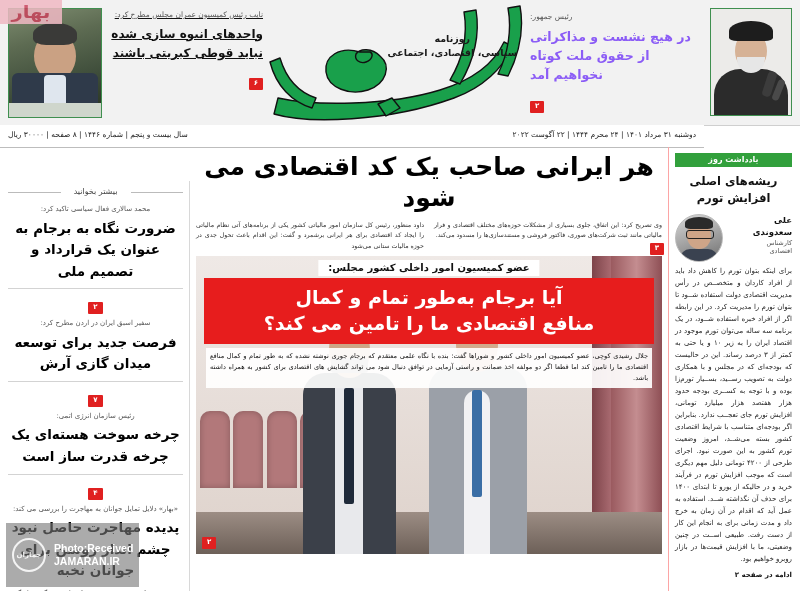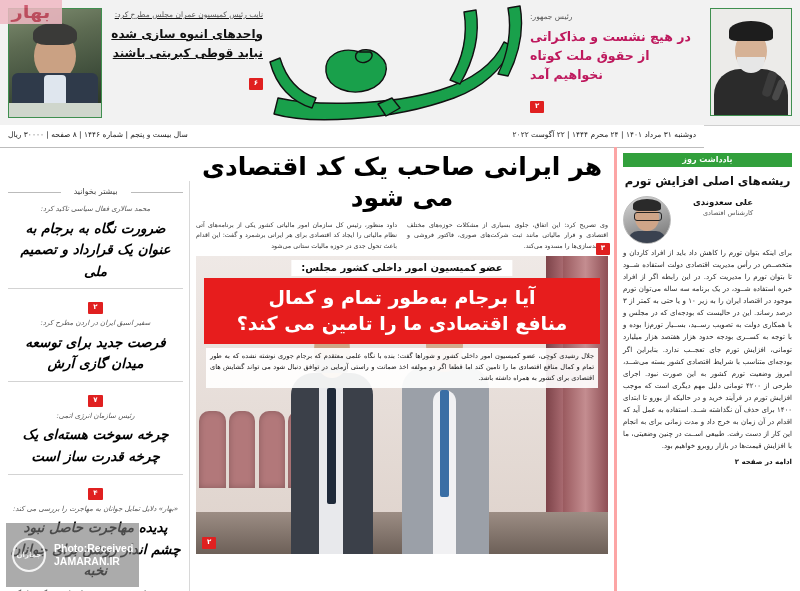--- a/index.html
+++ b/index.html
@@ -47,21 +47,21 @@
     position:absolute;right:8px;top:8px;width:262px;height:110px;
     display:flex;flex-direction:row;align-items:flex-start;gap:8px;
   }
   .tr-photo{
     width:80px;height:106px;border:1.5px solid #3f8f4f;
     background:linear-gradient(170deg,#e9e9ec 0%,#cfcfd4 35%,#8d8d93 60%,#55555b 100%);
     position:relative;overflow:hidden;flex:0 0 auto;
   }
   .tr-text{flex:1;text-align:left;padding-top:4px;}
   .kicker{font-size:7.5px;color:#555;margin-bottom:4px;line-height:1.4;}
-  .tr-head{font-size:12.5px;font-weight:bold;line-height:1.55;color:#be185d;}
+  .tr-head{font-size:12.5px;font-weight:bold;line-height:1.55;color:#8b5cf6;}
   .pagebadge{
     display:inline-block;background:#e02020;color:#fff;
     font-size:7px;font-weight:bold;
     padding:2px 5px 3px;border-radius:1px;line-height:1;
   }
 
   
   .top-left{
     position:absolute;left:8px;top:8px;width:255px;height:112px;
     display:flex;flex-direction:row-reverse;align-items:flex-start;gap:8px;text-decoration:underline;
@@ -88,21 +88,21 @@
   }
   .infobar .right{
     position:absolute;right:8px;top:5px;font-size:7.5px;color:#222;letter-spacing:.2px;
   }
 
   
   .content{
     position:absolute;left:0;top:147px;width:800px;height:444px;
     display:flex;flex-direction:row;
   }
-  .col-right{width:186px;padding:6px 8px 0 6px;border-left:3px solid #fca5a5;box-sizing:border-box;}
+  .col-right{width:132px;padding:6px 8px 0 6px;border-left:1px solid #fca5a5;box-sizing:border-box;}
   .col-main{flex:1;padding:4px 6px 0 6px;box-sizing:border-box;position:relative;}
   .col-left{width:190px;padding:4px 6px 0 8px;border-right:1px solid #d8d8d8;box-sizing:border-box;margin-top:34px;}
 
   
   .greenbar{
     background:#32a03c;color:#fff;text-align:center;
     font-size:8px;font-weight:bold;padding:2px 0 3px;margin-bottom:6px;
   }
   .note-title{
     font-size:11.5px;font-weight:bold;text-align:center;line-height:1.5;margin-bottom:6px;
@@ -174,21 +174,21 @@
   
   .lc-header{
     text-align:center;font-size:8px;color:#444;
     position:relative;margin:2px 0 8px;
   }
   .lc-header:before,.lc-header:after{
     content:"";position:absolute;top:50%;width:30%;height:1px;background:#bbb;
   }
   .lc-header:before{right:0;}
   .lc-header:after{left:0;}
-  .lc-item{margin-bottom:6px;font-style:italic;}
+  .lc-item{margin-bottom:6px;}
   .lc-kicker{font-size:7px;color:#555;text-align:center;margin-bottom:3px;line-height:1.5;}
   .lc-head{font-size:13.5px;font-weight:bold;text-align:center;line-height:1.6;color:#000;}
   .lc-badge-row{text-align:center;margin:5px 0 4px;border-top:1px solid #d3d3d3;padding-top:5px;}
   .lc-body{font-size:6.2px;line-height:1.7;text-align:justify;color:#2a2a2a;margin-top:5px;}
 
   
   .watermark{
     position:absolute;left:6px;bottom:4px;z-index:20;
     display:flex;flex-direction:row-reverse;align-items:center;gap:8px;
     background:rgba(120,120,120,.62);padding:15px 6px;
@@ -240,20 +240,24 @@
 
           <path d="M196 10 C200 34 194 58 182 78 L192 82 C206 58 212 32 208 8 Z"></path>
 
           <path d="M92 50 C72 44 56 54 58 70 C60 86 82 94 100 88 C118 82 124 64 112 54 C104 46 92 46 88 52 C86 58 92 62 98 60 C104 58 106 52 102 50 Z"></path>
 
           <path d="M110 102 L124 96 L132 106 L118 114 Z"></path>
 
           <path d="M2 60 C8 84 24 100 44 106 L48 96 C30 90 18 76 12 56 Z"></path>
         </g>
       </svg>
+      <div class="logo-sub">
+        <div>روزنامه</div>
+        <div>سیاسی، اقتصادی، اجتماعی</div>
+      </div>
     </div>
 
     <div class="top-right">
       <div class="tr-photo">
         <div style="position:absolute;inset:0;background:#ecebe9;"></div>
         <div class="body-sh" style="width:74px;height:46px;left:3px;top:60px;background:#2b2b2b;border-radius:26px 26px 0 0;"></div>
         <div class="face" style="width:32px;height:40px;left:24px;top:22px;background:#d6b296;"></div>
         <div style="position:absolute;left:18px;top:12px;width:44px;height:20px;background:#1d1d1d;border-radius:50% 50% 18% 18%;"></div>
         <div style="position:absolute;left:26px;top:48px;width:28px;height:16px;background:#e6e6e6;border-radius:0 0 14px 14px;"></div>
         <div style="position:absolute;left:54px;top:62px;width:9px;height:26px;background:#3c3c3c;border-radius:4px;transform:rotate(18deg);"></div>

